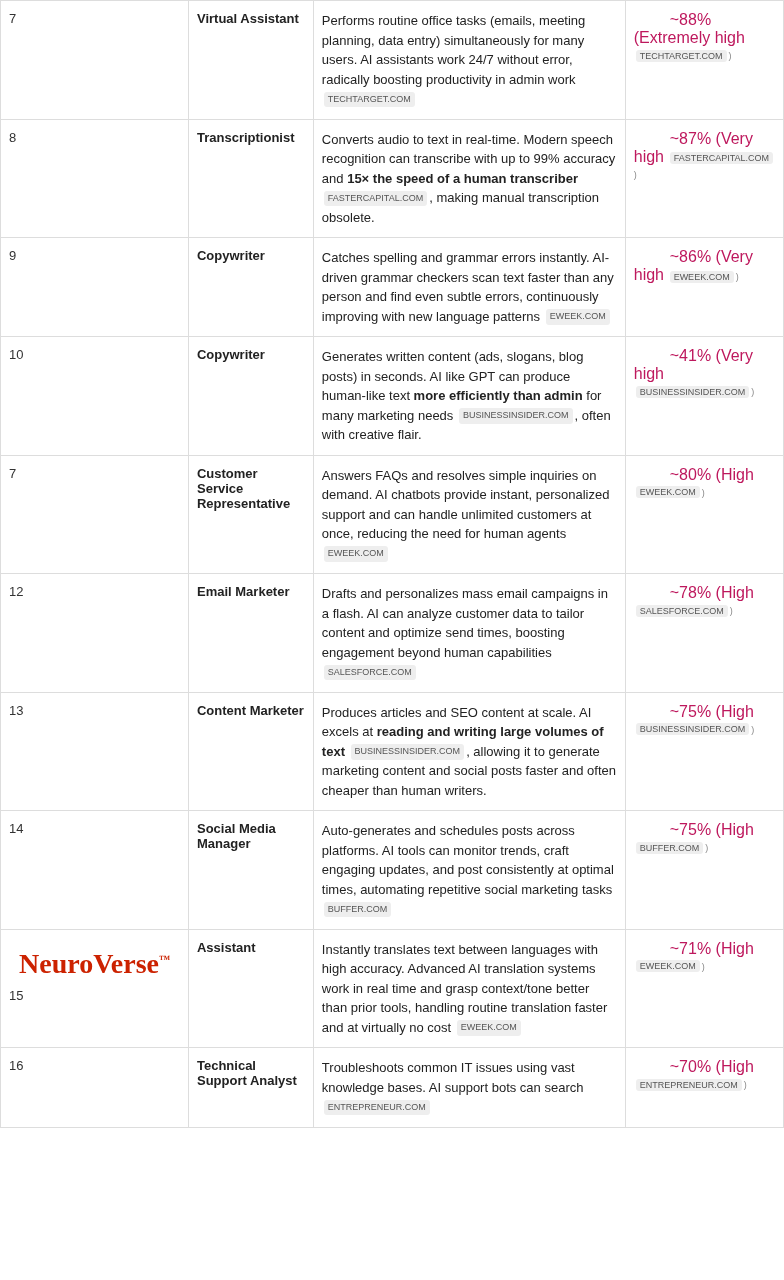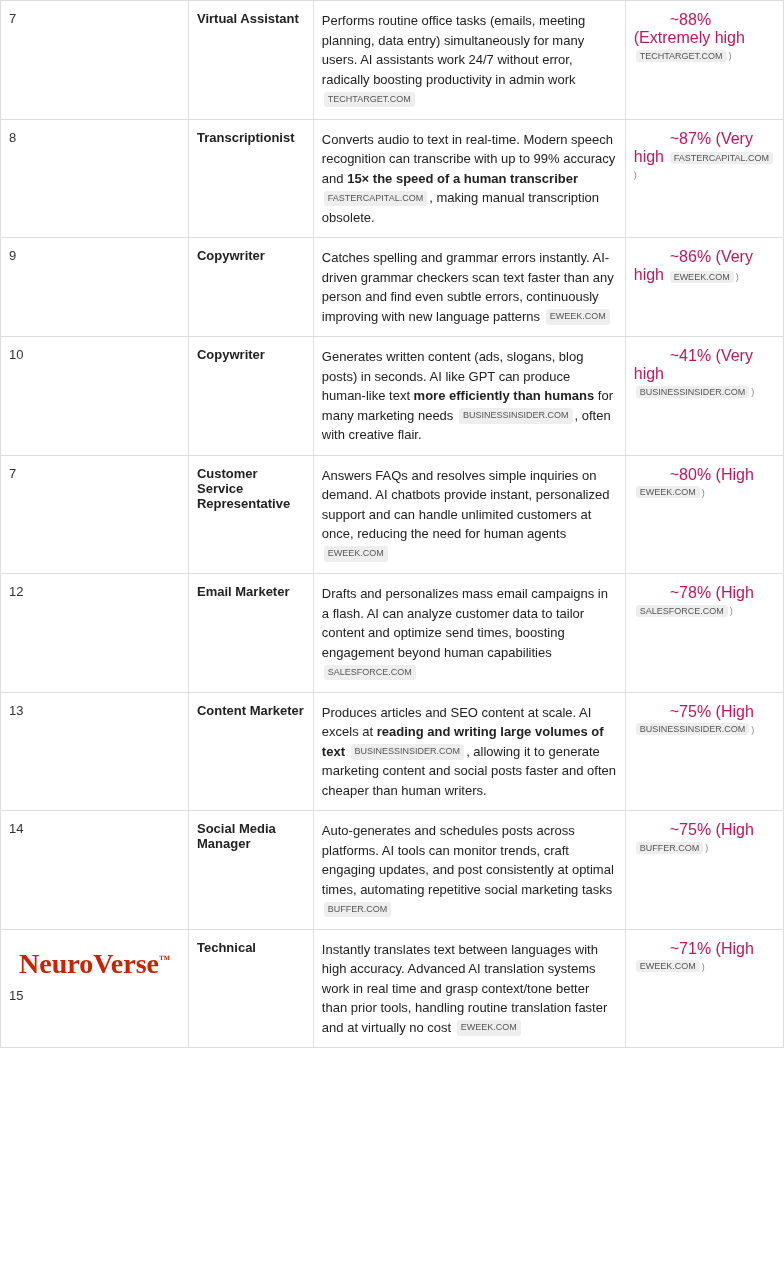--- a/index.html
+++ b/index.html
@@ -75,21 +75,21 @@
       </tr>
       <tr>
         <td class="num-col">9</td>
         <td class="job-col">Copywriter</td>
         <td class="desc-col">Catches spelling and grammar errors instantly. AI-driven grammar checkers scan text faster than any person and find even subtle errors, continuously improving with new language patterns <span class="source-badge">EWEEK.COM</span></td>
         <td class="prob-col"><span class="prob-value">~86% (Very high</span> <span class="source-badge">EWEEK.COM</span><span class="source-badge-close">)</span></td>
       </tr>
       <tr>
         <td class="num-col">10</td>
         <td class="job-col">Copywriter</td>
-        <td class="desc-col">Generates written content (ads, slogans, blog posts) in seconds. AI like GPT can produce human-like text <b>more efficiently than humans</b> for many marketing needs <span class="source-badge">BUSINESSINSIDER.COM</span>, often with creative flair.</td>
+        <td class="desc-col">Generates written content (ads, slogans, blog posts) in seconds. AI like GPT can produce human-like text <b>more efficiently than admin</b> for many marketing needs <span class="source-badge">BUSINESSINSIDER.COM</span>, often with creative flair.</td>
         <td class="prob-col"><span class="prob-value">~41% (Very high</span> <span class="source-badge">BUSINESSINSIDER.COM</span><span class="source-badge-close">)</span></td>
       </tr>
       <tr>
         <td class="num-col">7</td>
         <td class="job-col">Customer Service Representative</td>
         <td class="desc-col">Answers FAQs and resolves simple inquiries on demand. AI chatbots provide instant, personalized support and can handle unlimited customers at once, reducing the need for human agents <span class="source-badge">EWEEK.COM</span></td>
         <td class="prob-col"><span class="prob-value">~80% (High</span> <span class="source-badge">EWEEK.COM</span><span class="source-badge-close">)</span></td>
       </tr>
       <tr>
         <td class="num-col">12</td>
@@ -104,18 +104,24 @@
         <td class="prob-col"><span class="prob-value">~75% (High</span> <span class="source-badge">BUSINESSINSIDER.COM</span><span class="source-badge-close">)</span></td>
       </tr>
       <tr>
         <td class="num-col">14</td>
         <td class="job-col">Social Media Manager</td>
         <td class="desc-col">Auto-generates and schedules posts across platforms. AI tools can monitor trends, craft engaging updates, and post consistently at optimal times, automating repetitive social marketing tasks <span class="source-badge">BUFFER.COM</span></td>
         <td class="prob-col"><span class="prob-value">~75% (High</span> <span class="source-badge">BUFFER.COM</span><span class="source-badge-close">)</span></td>
       </tr>
       <tr>
         <td class="num-col"><div class="neuroverse"><span class="neuroverse-text">NeuroVerse<span class="neuroverse-tm">™</span></span></div><span>15</span></td>
-        <td class="job-col">Technical</td>
+        <td class="job-col">Assistant</td>
         <td class="desc-col">Instantly translates text between languages with high accuracy. Advanced AI translation systems work in real time and grasp context/tone better than prior tools, handling routine translation faster and at virtually no cost <span class="source-badge">EWEEK.COM</span></td>
         <td class="prob-col"><span class="prob-value">~71% (High</span> <span class="source-badge">EWEEK.COM</span><span class="source-badge-close">)</span></td>
+      </tr>
+      <tr>
+        <td class="num-col">16</td>
+        <td class="job-col">Technical Support Analyst</td>
+        <td class="desc-col">Troubleshoots common IT issues using vast knowledge bases. AI support bots can search <span class="source-badge">ENTREPRENEUR.COM</span></td>
+        <td class="prob-col"><span class="prob-value">~70% (High</span> <span class="source-badge">ENTREPRENEUR.COM</span><span class="source-badge-close">)</span></td>
       </tr>
     </tbody>
 </table>
 
 </body></html>

